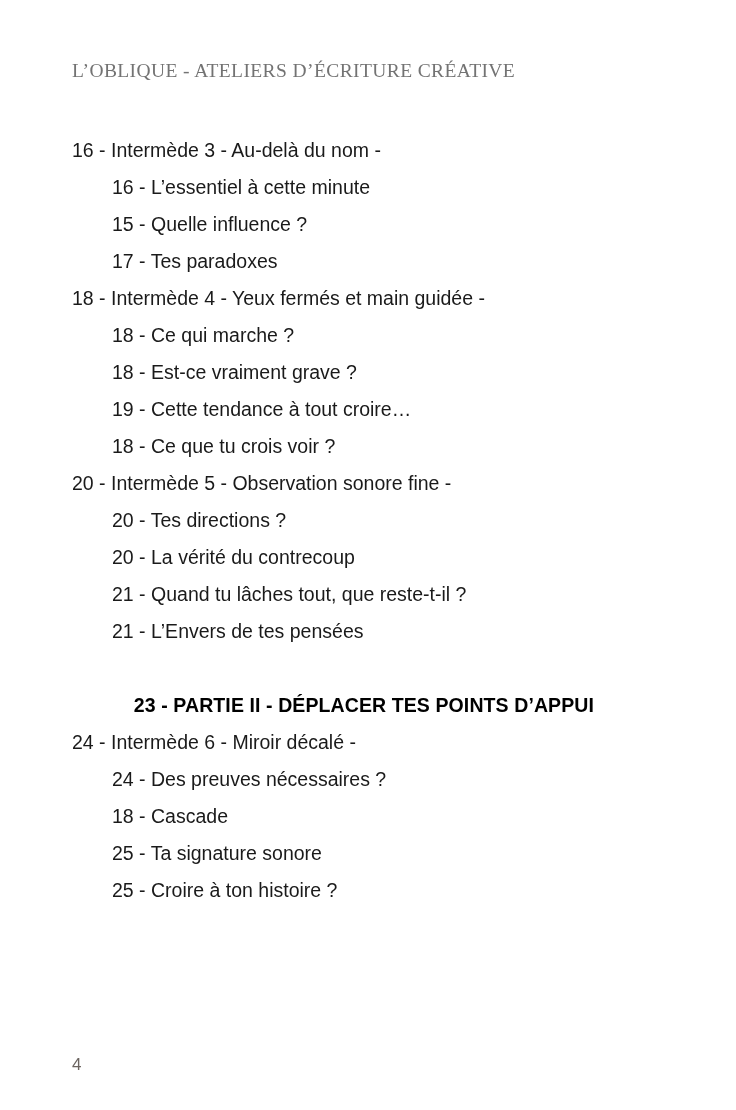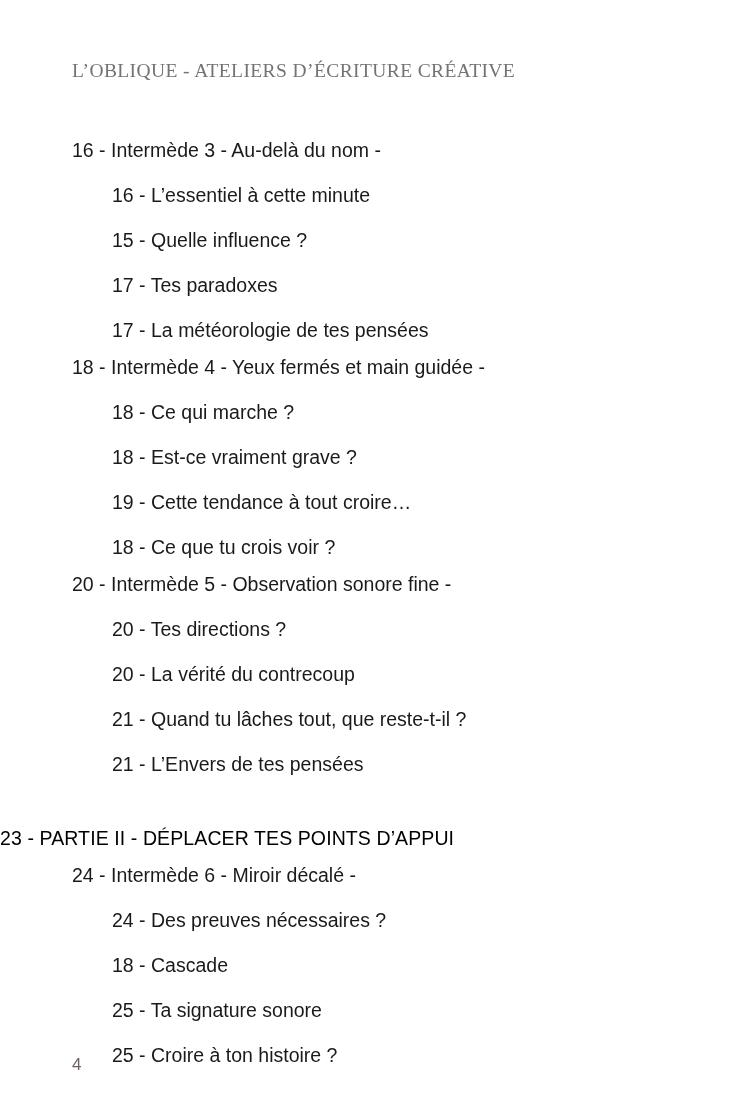--- a/index.html
+++ b/index.html
@@ -36,26 +36,25 @@
     line-height: 37px;
     font-size: 19.5px;
     color: #1a1a1a;
     white-space: nowrap;
   }
   .toc-row.level-1 {
     padding-left: 72px;
   }
   .toc-row.level-2 {
     padding-left: 112px;
-    margin-top: 8px;
   }
   .toc-row.part-heading {
     padding-left: 0;
-    text-align: left;
-    font-weight: normal;
+    text-align: right;
+    font-weight: bold;
     font-size: 19.5px;
     color: #000000;
     letter-spacing: 0.1px;
   }
   .toc-row.spacer {
     height: 37px;
   }
   .page-number {
     position: absolute;
     left: 72px;
@@ -69,21 +68,20 @@
 
 <div class="page">
 
   <div class="running-head">L’OBLIQUE - ATELIERS D’ÉCRITURE CRÉATIVE</div>
 
   <div class="toc">
       <div class="toc-row level-1">16 - Intermède 3 - Au-delà du nom  -</div>
       <div class="toc-row level-2">16 - L’essentiel à cette minute</div>
       <div class="toc-row level-2">15 - Quelle influence ?</div>
       <div class="toc-row level-2">17 - Tes paradoxes</div>
-      <div class="toc-row level-2">17 - La météorologie de tes pensées</div>
       <div class="toc-row level-1">18 - Intermède 4 - Yeux fermés et main guidée  -</div>
       <div class="toc-row level-2">18 - Ce qui marche ?</div>
       <div class="toc-row level-2">18 - Est-ce vraiment grave ?</div>
       <div class="toc-row level-2">19 - Cette tendance à tout croire…</div>
       <div class="toc-row level-2">18 - Ce que tu crois voir ?</div>
       <div class="toc-row level-1">20 - Intermède 5 - Observation sonore fine -</div>
       <div class="toc-row level-2">20 - Tes directions ?</div>
       <div class="toc-row level-2">20 - La vérité du contrecoup</div>
       <div class="toc-row level-2">21 - Quand tu lâches tout, que reste-t-il ?</div>
       <div class="toc-row level-2">21 - L’Envers de tes pensées</div>

